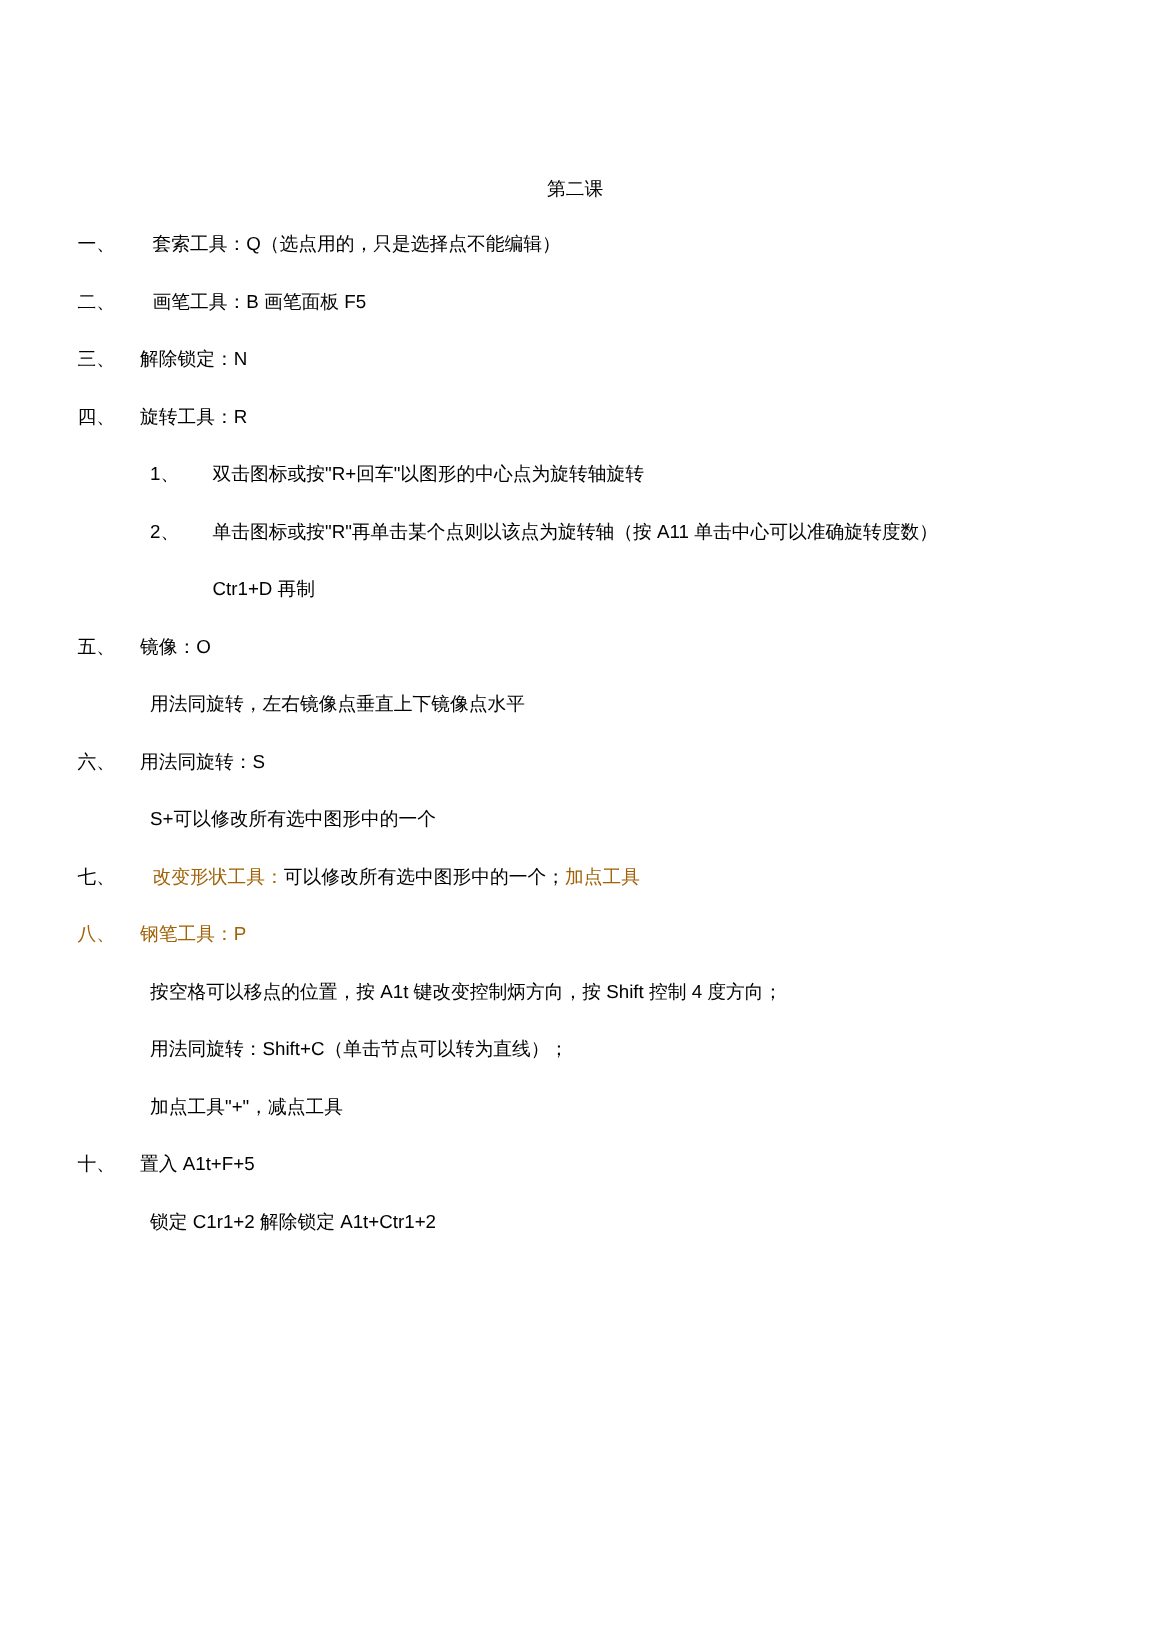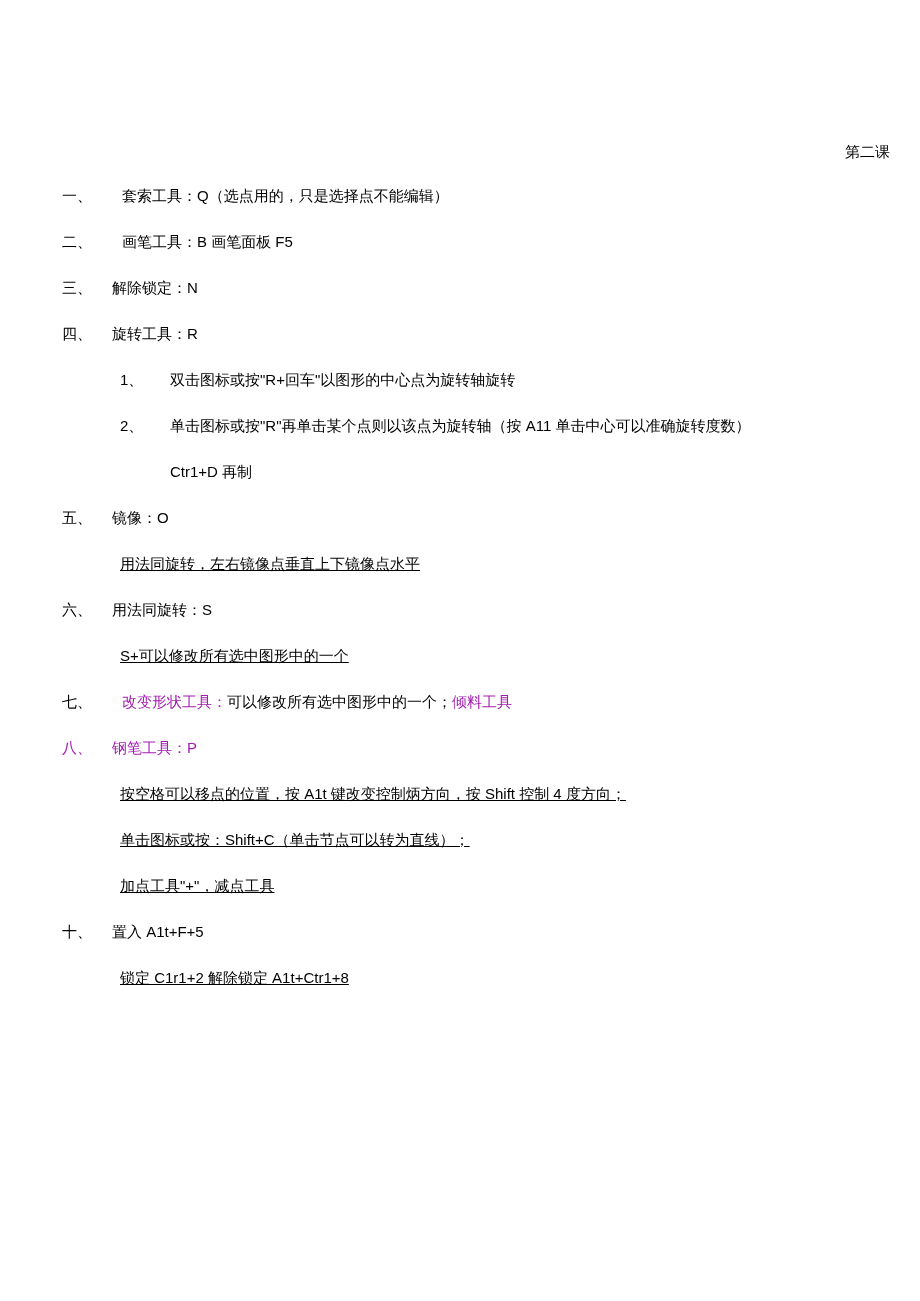--- a/index.html
+++ b/index.html
@@ -6,47 +6,46 @@
     body {
       background: #ffffff;
       font-family: "Microsoft YaHei", "SimSun", Arial, sans-serif;
       font-size: 15px;
       color: #000000;
       width: 920px;
       padding: 140px 30px 0 30px;
       line-height: 1.6;
     }
     .title {
-      text-align: right;
+      text-align: center;
       margin-bottom: 20px;
     }
     .line {
       margin-bottom: 22px;
       margin-left: 32px;
     }
     .indent-1 {
       padding-left: 58px;
     }
     .indent-2 {
       padding-left: 58px;
-      text-decoration: underline;
     }
     .marker {
       display: inline-block;
       min-width: 50px;
     }
     .marker-wide {
       display: inline-block;
       min-width: 60px;
     }
     .sub-marker {
       display: inline-block;
       min-width: 50px;
     }
-    .red { color: #a21caf; }
+    .red { color: #a16207; }
   </style>
 </head>
 <body>
 
 <div class="title">第二课</div>
 
 <div class="line">
   <span class="marker-wide">一、</span><span>套索工具：Q（选点用的，只是选择点不能编辑）</span>
 </div>
 
@@ -79,34 +78,34 @@
 </div>
 
 <div class="line">
   <span class="marker">六、</span><span>用法同旋转：S</span>
 </div>
 <div class="line indent-2">
   <span>S+可以修改所有选中图形中的一个</span>
 </div>
 
 <div class="line">
-  <span class="marker-wide">七、</span><span class="red">改变形状工具：</span><span>可以修改所有选中图形中的一个；</span><span class="red">倾料工具</span>
+  <span class="marker-wide">七、</span><span class="red">改变形状工具：</span><span>可以修改所有选中图形中的一个；</span><span class="red">加点工具</span>
 </div>
 
 <div class="line red">
   <span class="marker">八、</span><span>钢笔工具：P</span>
 </div>
 <div class="line indent-2">
   <span>按空格可以移点的位置，按 A1t 键改变控制炳方向，按 Shift 控制 4 度方向；</span>
 </div>
 <div class="line indent-2">
-  <span>单击图标或按：Shift+C（单击节点可以转为直线）；</span>
+  <span>用法同旋转：Shift+C（单击节点可以转为直线）；</span>
 </div>
 <div class="line indent-2">
   <span>加点工具"+"，减点工具</span>
 </div>
 
 <div class="line">
   <span class="marker">十、</span><span>置入 A1t+F+5</span>
 </div>
 <div class="line indent-2">
-  <span>锁定 C1r1+2 解除锁定 A1t+Ctr1+8</span>
+  <span>锁定 C1r1+2 解除锁定 A1t+Ctr1+2</span>
 </div>
 
 </body></html>

